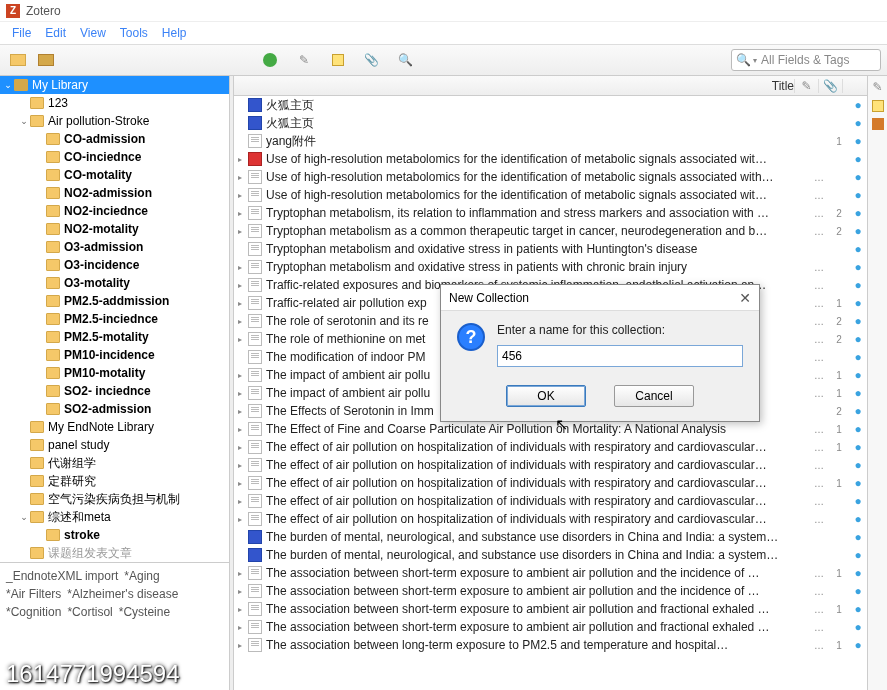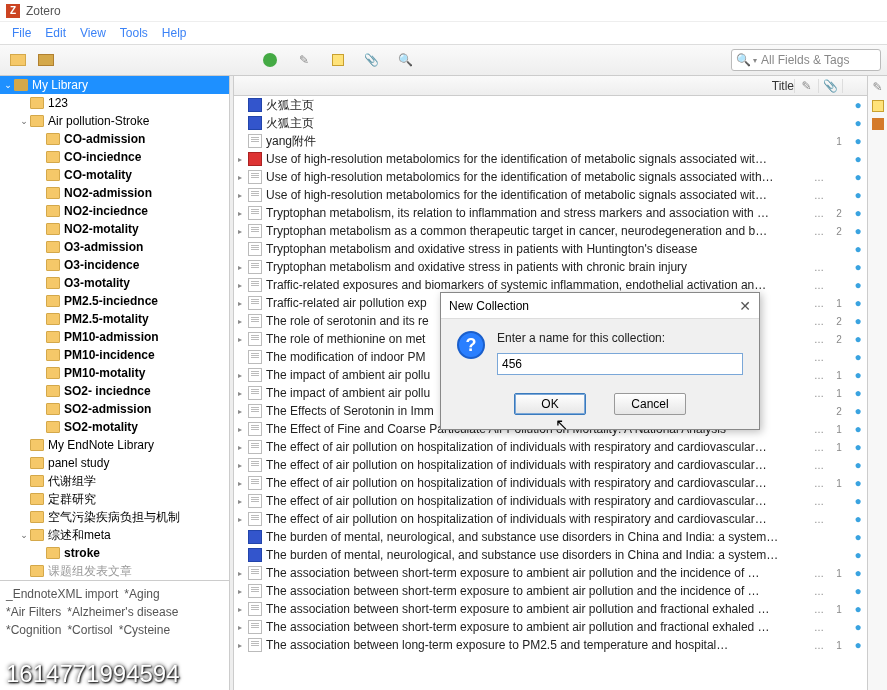--- a/index.html
+++ b/index.html
@@ -38,30 +38,30 @@
 .item-row .doc-icon { width:14px; height:14px; margin-right:4px; flex-shrink:0; display:flex; align-items:center; justify-content:center; }
 .item-row .doc-icon.paper { background:#fff; border:1px solid #bbb; position:relative; }
 .item-row .doc-icon.paper::after { content:""; position:absolute; top:2px; left:2px; right:2px; height:1px; background:#bbb; box-shadow:0 2px 0 #bbb, 0 4px 0 #bbb; }
 .item-row .doc-icon.pdf { background:#d33; border:1px solid #a22; }
 .item-row .doc-icon.web { background:#3355cc; border:1px solid #2244aa; }
 .item-row .title-text { flex:1; overflow:hidden; text-overflow:ellipsis; white-space:nowrap; color:#222; }
 .item-row .meta { width:20px; text-align:center; color:#888; font-size:10px; }
 .item-row .dot { width:18px; text-align:center; color:#3aa3e0; }
 .right-rail { width:20px; border-left:1px solid #ccc; background:#f7f7f7; display:flex; flex-direction:column; align-items:center; padding-top:4px; gap:6px; }
 .splitter { width:4px; background:#eee; cursor:col-resize; border-right:1px solid #ccc; }
-.dialog { position:absolute; left:440px; top:292px; width:320px; background:#f0f0f0; border:1px solid #888; box-shadow:2px 2px 8px rgba(0,0,0,.25); }
+.dialog { position:absolute; left:440px; top:284px; width:320px; background:#f0f0f0; border:1px solid #888; box-shadow:2px 2px 8px rgba(0,0,0,.25); }
 .dialog .dlg-title { height:26px; background:#fff; display:flex; align-items:center; padding:0 8px; border-bottom:1px solid #ddd; font-size:12px; }
 .dialog .dlg-title .close { margin-left:auto; font-size:14px; color:#555; }
 .dialog .dlg-body { padding:12px 16px; display:flex; gap:12px; align-items:flex-start; }
 .dialog .q-icon { width:28px; height:28px; border-radius:50%; background:#2a7fff; color:#fff; display:flex; align-items:center; justify-content:center; font-weight:bold; font-size:18px; flex-shrink:0; border:2px solid #1a5fcc; }
 .dialog .dlg-content { flex:1; }
 .dialog .dlg-prompt { margin-bottom:8px; color:#222; }
 .dialog input[type=text] { width:100%; height:22px; border:1px solid #7aa7d8; padding:0 4px; background:#fff; outline:none; }
 .dialog .dlg-buttons { padding:6px 16px 14px; display:flex; justify-content:center; gap:28px; }
-.dialog .dlg-buttons button { width:72px; height:22px; border:1px solid #999; background:linear-gradient(#fff,#e6e6e6); border-radius:2px; }
+.dialog .dlg-buttons button { width:80px; height:22px; border:1px solid #999; background:linear-gradient(#fff,#e6e6e6); border-radius:2px; }
 .dialog .dlg-buttons button.primary { border:1px solid #3a7abd; box-shadow:0 0 0 1px #7aa7d8 inset; }
 .cursor { position:absolute; left:555px; top:415px; font-size:16px; color:#000; pointer-events:none; }
 .watermark { position:absolute; left:6px; bottom:2px; color:#fff; font-size:24px; font-weight:400; text-shadow:0 0 4px rgba(0,0,0,.9), 1px 1px 2px #000; pointer-events:none; }
 </style>
 </head>
 <body>
 
 <div class="titlebar">
   <div class="logo">Z</div>
   <div class="title">Zotero</div>
@@ -166,56 +166,51 @@
         <span>O3-incidence</span>
       </div>
       <div class="tree-item indent2">
         <span class="twisty"></span>
         <span class="folder"></span>
         <span>O3-motality</span>
       </div>
       <div class="tree-item indent2">
         <span class="twisty"></span>
         <span class="folder"></span>
+        <span>PM2.5-addmission</span>
+      </div>
+      <div class="tree-item indent2">
+        <span class="twisty"></span>
+        <span class="folder"></span>
         <span>PM2.5-inciednce</span>
       </div>
       <div class="tree-item indent2">
         <span class="twisty"></span>
         <span class="folder"></span>
         <span>PM2.5-motality</span>
       </div>
       <div class="tree-item indent2">
         <span class="twisty"></span>
         <span class="folder"></span>
-        <span>PM10-admission</span>
-      </div>
-      <div class="tree-item indent2">
-        <span class="twisty"></span>
-        <span class="folder"></span>
         <span>PM10-incidence</span>
       </div>
       <div class="tree-item indent2">
         <span class="twisty"></span>
         <span class="folder"></span>
         <span>PM10-motality</span>
       </div>
       <div class="tree-item indent2">
         <span class="twisty"></span>
         <span class="folder"></span>
         <span>SO2- inciednce</span>
       </div>
       <div class="tree-item indent2">
         <span class="twisty"></span>
         <span class="folder"></span>
         <span>SO2-admission</span>
-      </div>
-      <div class="tree-item indent2">
-        <span class="twisty"></span>
-        <span class="folder"></span>
-        <span>SO2-motality</span>
       </div>
       <div class="tree-item indent1">
         <span class="twisty"></span>
         <span class="folder"></span>
         <span>My EndNote Library</span>
       </div>
       <div class="tree-item indent1">
         <span class="twisty"></span>
         <span class="folder"></span>
         <span>panel study</span>

